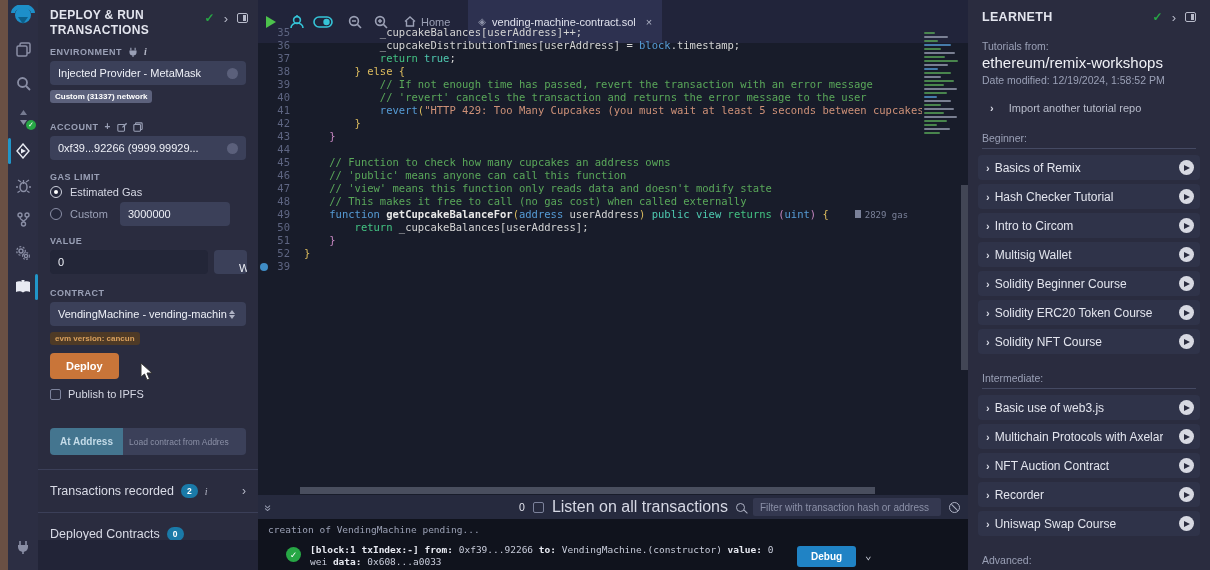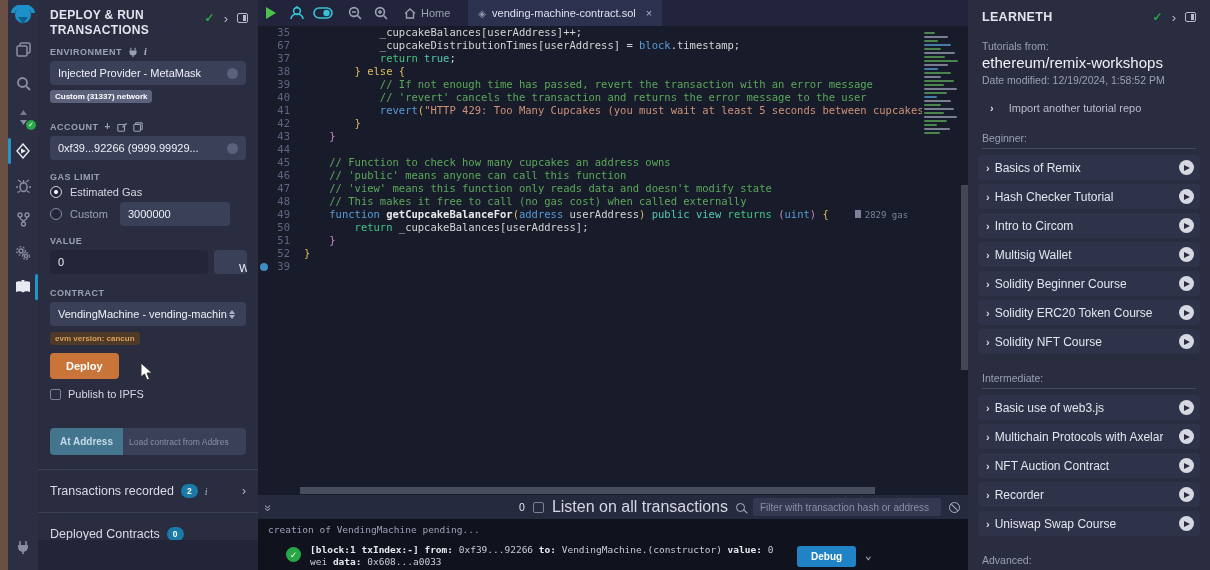--- a/index.html
+++ b/index.html
@@ -71,21 +71,21 @@
 
   .side-divider { border-top:1px solid #3b3f58; margin:14px 0 0 0; }
   .side-row { display:flex; align-items:center; gap:7px; padding:14px 12px; font-size:12.5px; color:#dadce7; }
   .count-badge { background:#1a7aa8; color:#fff; border-radius:8px; font-size:8.5px; font-weight:bold; padding:2px 6px; }
   .info-i { font-size:10px; color:#b7bac9; font-style:italic; font-family:"Liberation Serif",serif; }
   .row-chev { margin-left:auto; color:#b7bac9; font-size:12px; }
   .mini-ic { color:#9aa0b6; font-size:10px; }
 
   
   .editor { position:absolute; left:258px; top:0; width:710px; height:570px; background:#181c2a; }
-  .tabbar { position:absolute; left:0; top:0; right:0; height:26px; background:#21243a; display:flex; align-items:stretch; }
+  .tabbar { position:absolute; left:0; top:0; right:0; height:43px; background:#21243a; display:flex; align-items:stretch; }
   .tb-btn { display:flex; align-items:center; justify-content:center; width:26px; color:#9ba0b5; }
   .play-tri { width:0; height:0; border-top:6px solid transparent; border-bottom:6px solid transparent; border-left:10px solid #4cc24c; }
   .home-btn { display:flex; align-items:center; gap:5px; color:#9ba0b5; font-size:11px; padding:0 10px; }
   .tab { display:flex; align-items:center; gap:6px; background:#2d3150; color:#dfe1ec; font-size:11px; padding:0 10px; margin-left:8px; }
   .tab .x { color:#aeb2c4; font-size:11px; margin-left:4px; }
   .sol-ic { color:#8d92a8; font-size:10px; }
 
   .code-area { position:absolute; left:0; top:26px; right:46px; bottom:84px; overflow:hidden; font-family:"DejaVu Sans Mono",monospace; font-size:10.5px; line-height:13px; }
   .cl { display:flex; height:13px; white-space:pre; }
   .bp-cell { width:12px; flex:0 0 auto; display:flex; align-items:center; justify-content:center; }
@@ -380,21 +380,21 @@
       </div>
       <div class="tab">
         <span class="sol-ic">◈</span>
         <span>vending-machine-contract.sol</span>
         <span class="x">×</span>
       </div>
     </div>
 
     <div class="code-area">
         <div class="cl"><span class="bp-cell"></span><span class="ln-cell">35</span><span><span class="tok-w">            _cupcakeBalances[userAddress]++;</span></span></div>
-        <div class="cl"><span class="bp-cell"></span><span class="ln-cell">67</span><span><span class="tok-w">            _cupcakeDistributionTimes[userAddress] = </span><span class="tok-k">block</span><span class="tok-w">.timestamp;</span></span></div>
+        <div class="cl"><span class="bp-cell"></span><span class="ln-cell">36</span><span><span class="tok-w">            _cupcakeDistributionTimes[userAddress] = </span><span class="tok-k">block</span><span class="tok-w">.timestamp;</span></span></div>
         <div class="cl"><span class="bp-cell"></span><span class="ln-cell">37</span><span><span class="tok-g">            return </span><span class="tok-t">true</span><span class="tok-w">;</span></span></div>
         <div class="cl"><span class="bp-cell"></span><span class="ln-cell">38</span><span><span class="tok-y">        } else {</span></span></div>
         <div class="cl"><span class="bp-cell"></span><span class="ln-cell">39</span><span><span class="tok-c">            // If not enough time has passed, revert the transaction with an error message</span></span></div>
         <div class="cl"><span class="bp-cell"></span><span class="ln-cell">40</span><span><span class="tok-c">            // 'revert' cancels the transaction and returns the error message to the user</span></span></div>
         <div class="cl"><span class="bp-cell"></span><span class="ln-cell">41</span><span><span class="tok-k">            revert</span><span class="tok-y">(</span><span class="tok-s">"HTTP 429: Too Many Cupcakes (you must wait at least 5 seconds between cupcakes)"</span></span></div>
         <div class="cl"><span class="bp-cell"></span><span class="ln-cell">42</span><span><span class="tok-y">        }</span></span></div>
         <div class="cl"><span class="bp-cell"></span><span class="ln-cell">43</span><span><span class="tok-m">    }</span></span></div>
         <div class="cl"><span class="bp-cell"></span><span class="ln-cell">44</span><span></span></div>
         <div class="cl"><span class="bp-cell"></span><span class="ln-cell">45</span><span><span class="tok-c">    // Function to check how many cupcakes an address owns</span></span></div>
         <div class="cl"><span class="bp-cell"></span><span class="ln-cell">46</span><span><span class="tok-c">    // 'public' means anyone can call this function</span></span></div>

